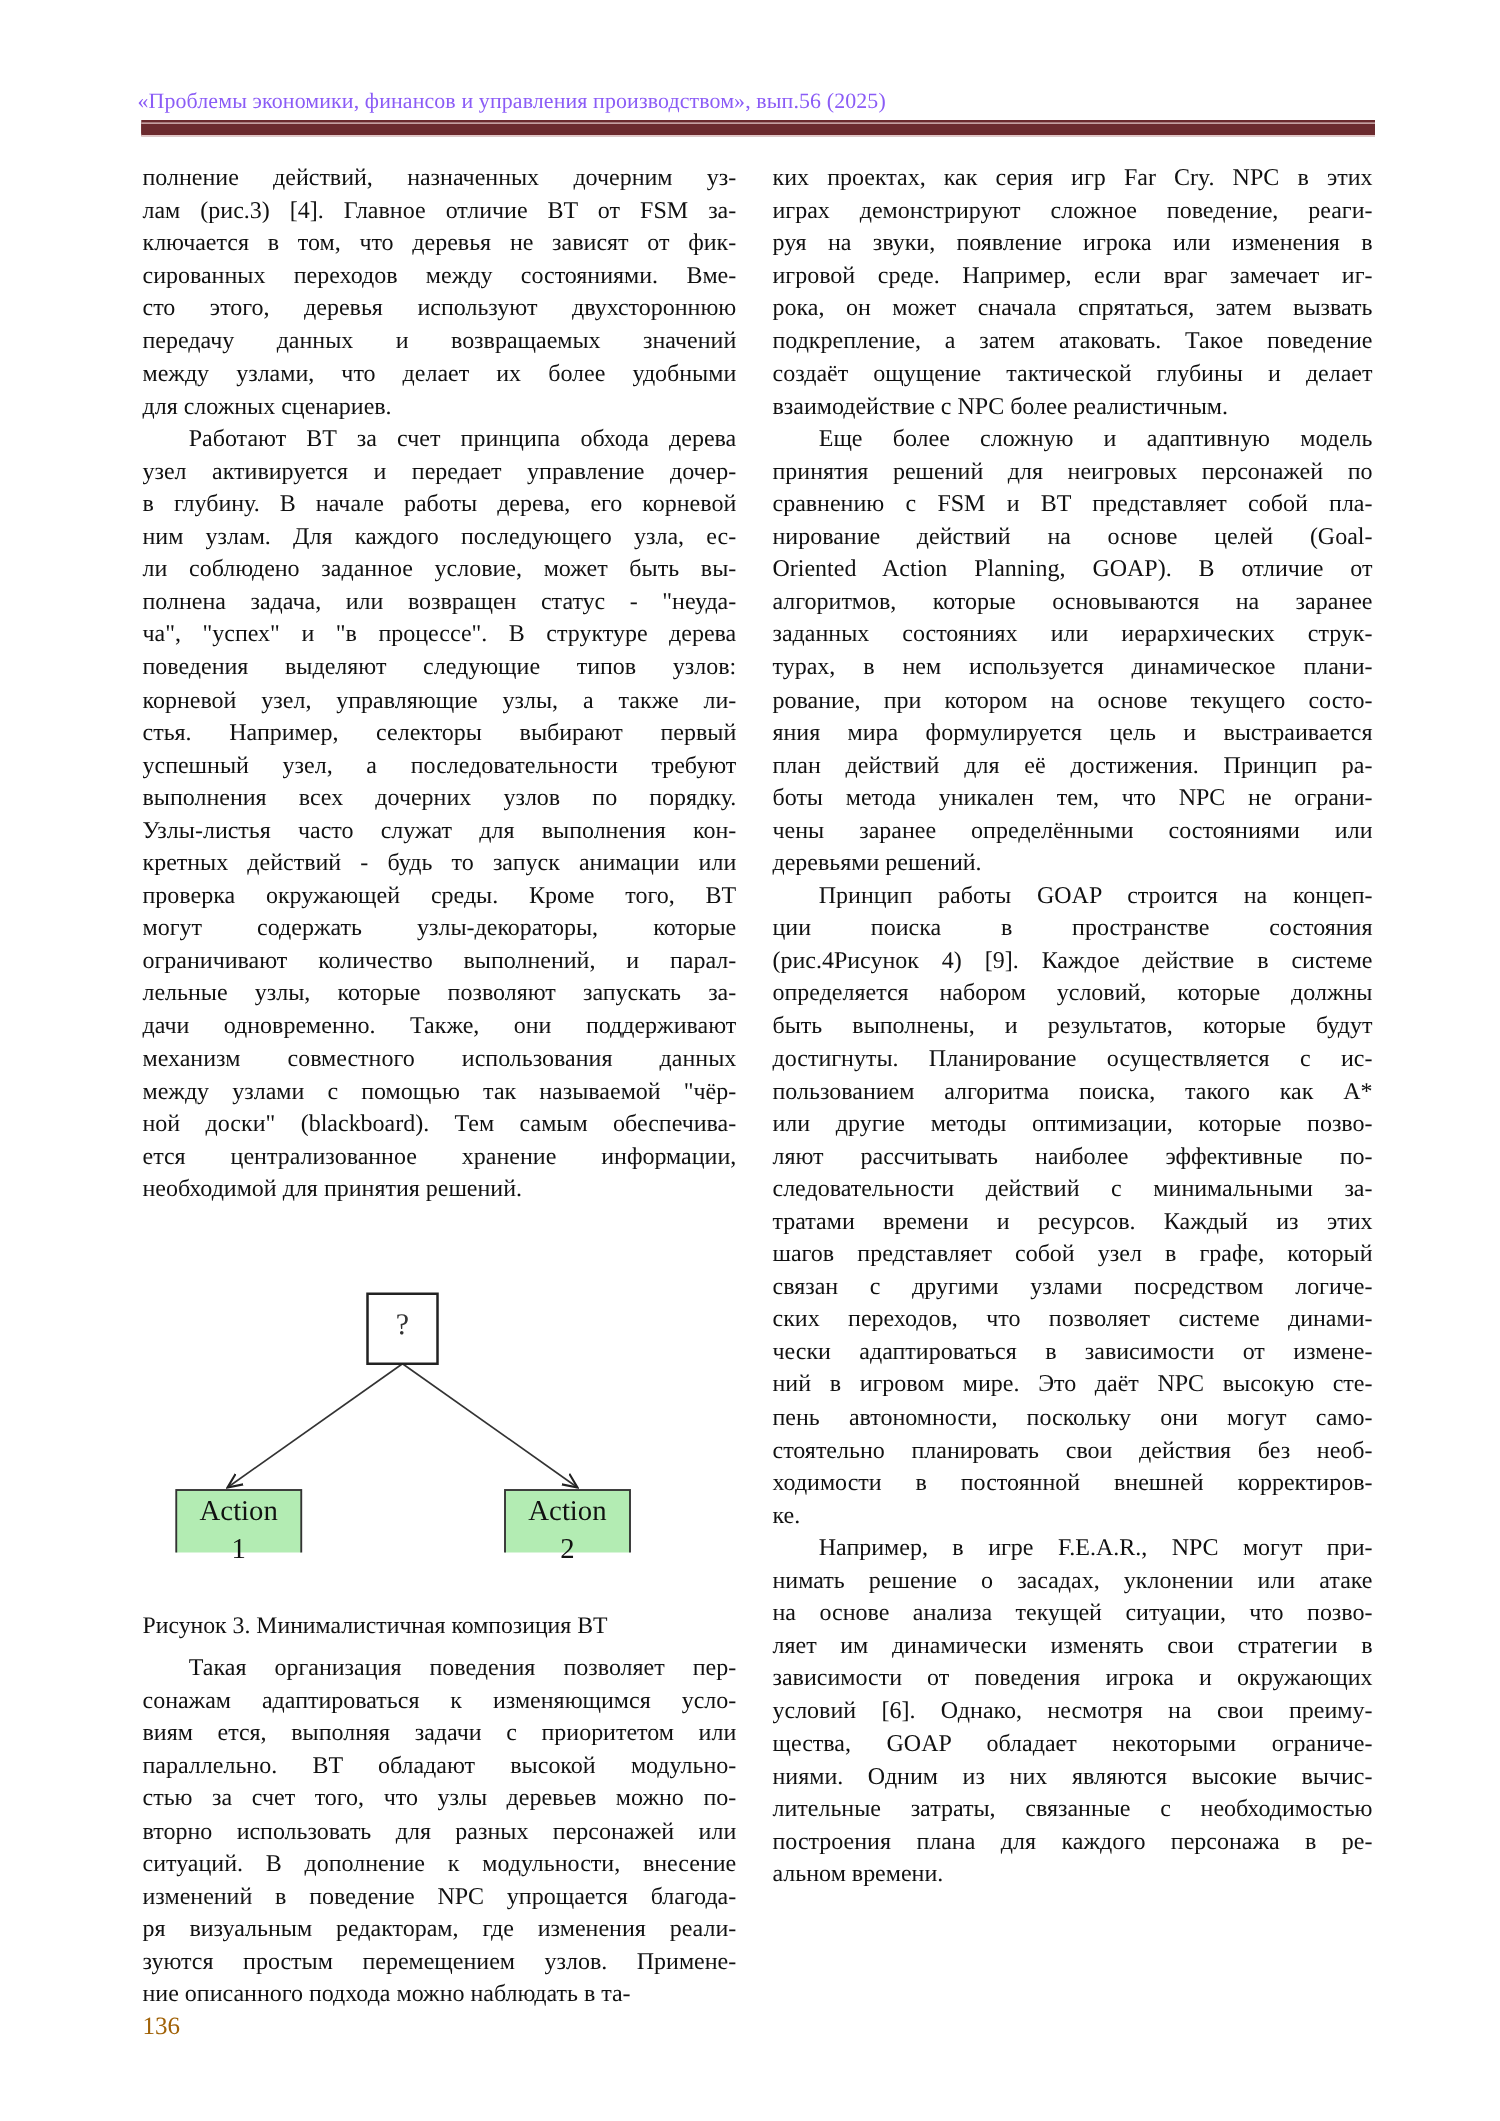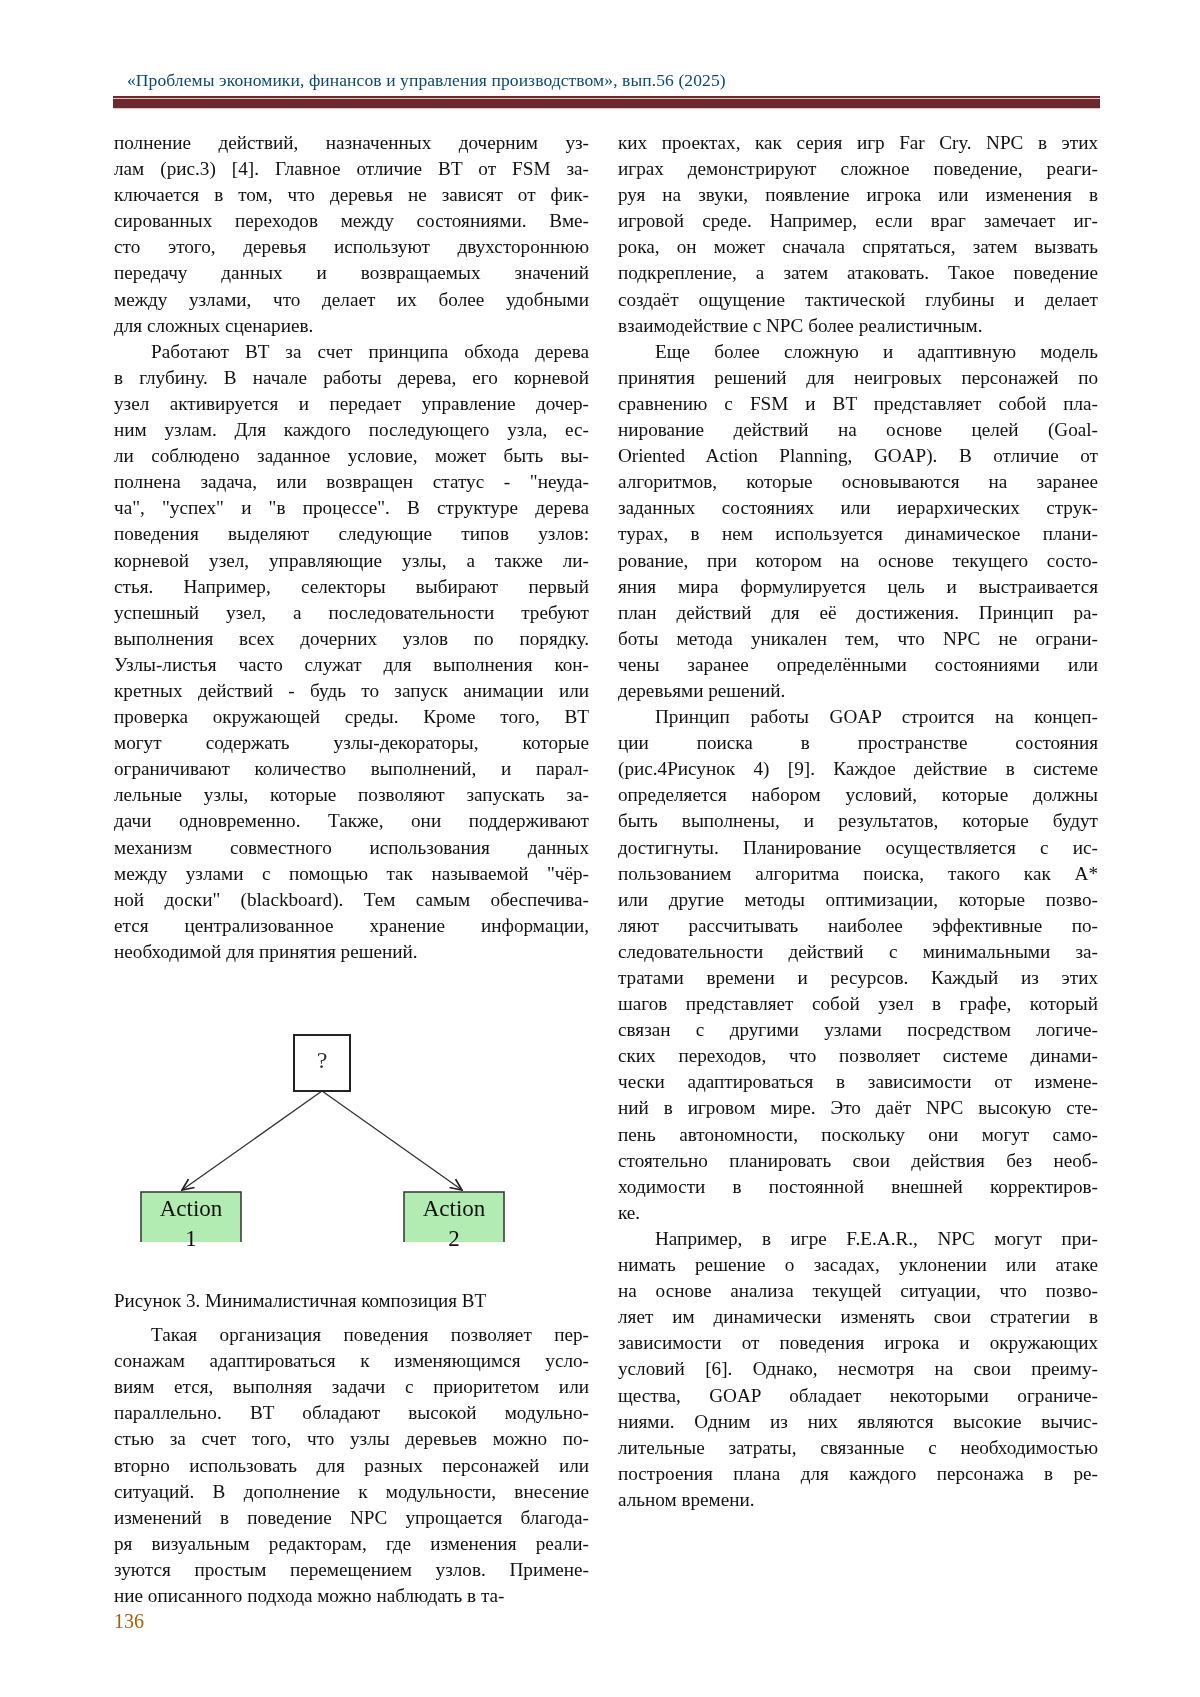--- a/index.html
+++ b/index.html
@@ -1,22 +1,22 @@
 <!DOCTYPE html>
 <html><head>
 <meta charset="utf-8">
 <style>
   html, body { margin: 0; padding: 0; background: #ffffff; }
   body {
     width: 1200px; height: 1697px; position: relative; overflow: hidden;
     font-family: "Liberation Serif", "DejaVu Serif", serif; color: #111;
   }
   .header {
-    position: absolute; left: 127px; top: 70px; width: 987px;
-    font-size: 17.5px; color: #0c4a6e; letter-spacing: 0.1px;
+    position: absolute; left: 110px; top: 70px; width: 987px;
+    font-size: 17.5px; color: #8b5cf6; letter-spacing: 0.1px;
   }
   .rule {
     position: absolute; left: 113px; top: 98px; width: 987px; height: 9px;
     background: #6b2a2e;
     border-top: 1px solid #e2c6c6; border-bottom: 1px solid #e2c6c6;
     box-shadow: 0 -2px 0 #6b2a2e;
   }
   .col {
     position: absolute; top: 130px; width: 475px;
     font-size: 19.2px; line-height: 26.1px; text-align: justify;
@@ -49,22 +49,22 @@
       <span class="line">лам (рис.3) [4]. Главное отличие BT от FSM за-</span>
       <span class="line">ключается в том, что деревья не зависят от фик-</span>
       <span class="line">сированных переходов между состояниями. Вме-</span>
       <span class="line">сто этого, деревья используют двухстороннюю</span>
       <span class="line">передачу данных и возвращаемых значений</span>
       <span class="line">между узлами, что делает их более удобными</span>
       <span class="line last">для сложных сценариев.</span>
     </div>
   <div id="lp2">
       <span class="line indent">Работают BT за счет принципа обхода дерева</span>
+      <span class="line">узел активируется и передает управление дочер-</span>
       <span class="line">в глубину. В начале работы дерева, его корневой</span>
-      <span class="line">узел активируется и передает управление дочер-</span>
       <span class="line">ним узлам. Для каждого последующего узла, ес-</span>
       <span class="line">ли соблюдено заданное условие, может быть вы-</span>
       <span class="line">полнена задача, или возвращен статус - "неуда-</span>
       <span class="line">ча", "успех" и "в процессе".  В структуре дерева</span>
       <span class="line">поведения выделяют следующие типов узлов:</span>
       <span class="line">корневой узел, управляющие узлы, а также ли-</span>
       <span class="line">стья. Например, селекторы выбирают первый</span>
       <span class="line">успешный узел, а последовательности требуют</span>
       <span class="line">выполнения всех дочерних узлов по порядку.</span>
       <span class="line">Узлы-листья часто служат для выполнения кон-</span>

